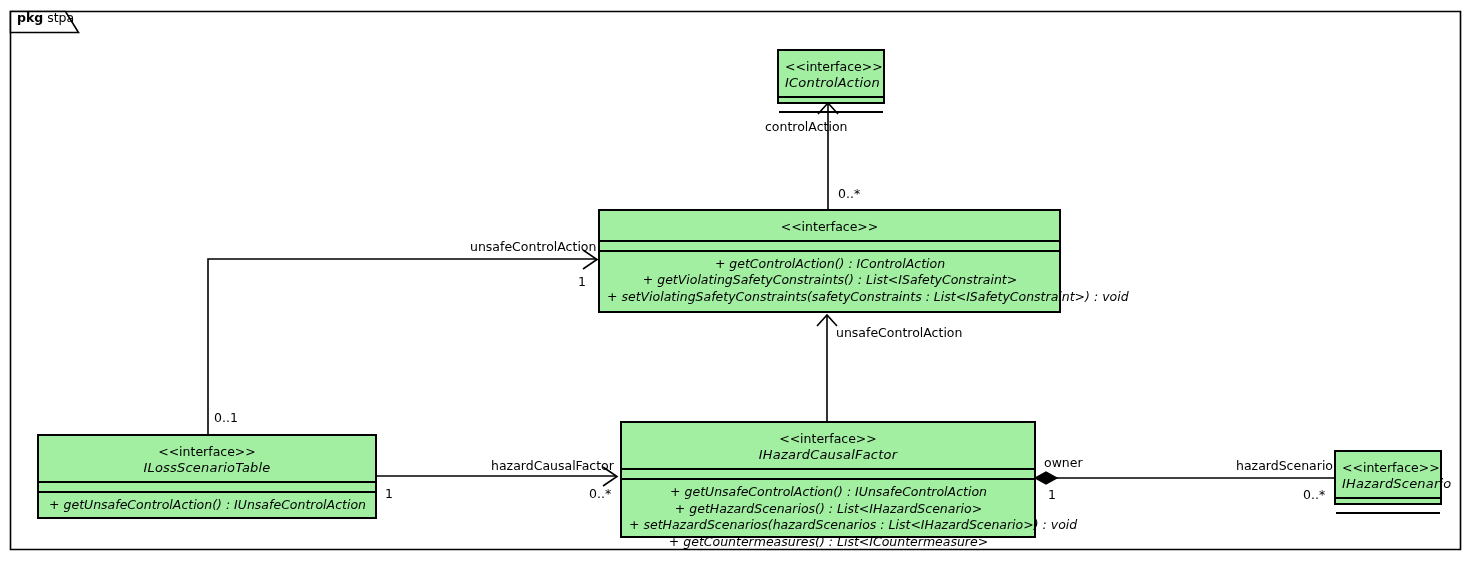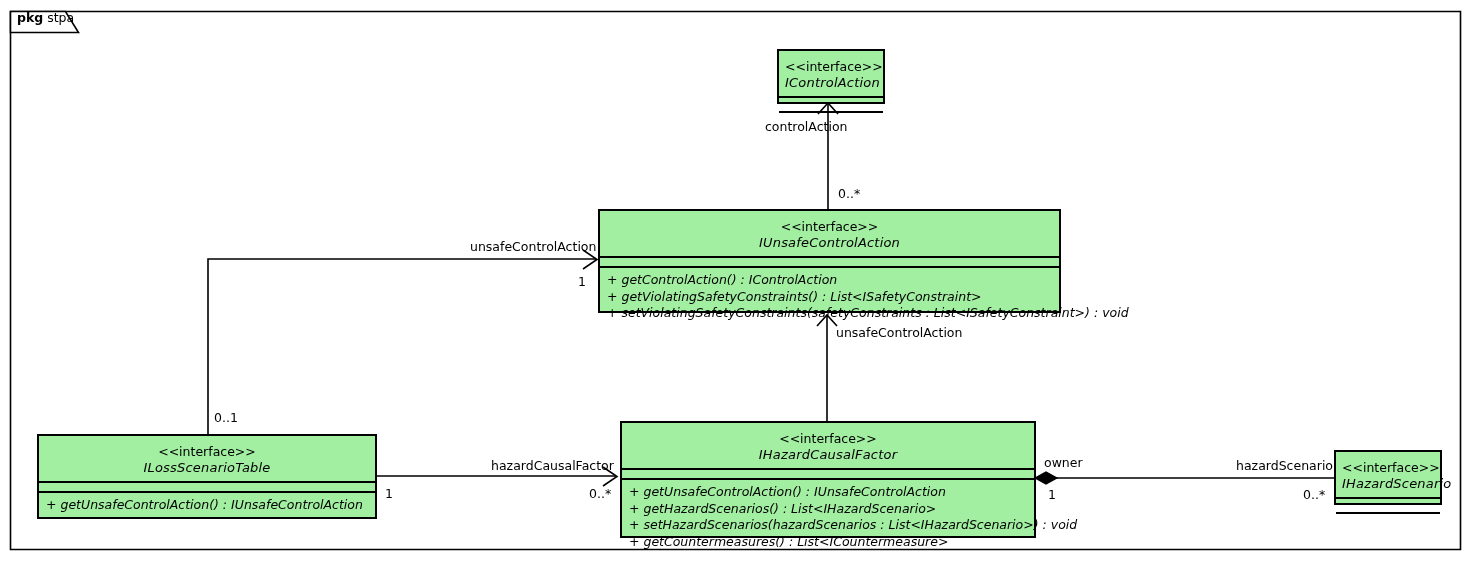--- a/index.html
+++ b/index.html
@@ -77,20 +77,21 @@
   .uml-ops.empty-tall {
     height: 13px;
     padding: 0;
   }
   .uml-op {
     font-size: 12.5px;
     font-style: italic;
     color: #000;
     white-space: nowrap;
     line-height: 1.33;
+    text-align: center;
   }
   .uml-op .vis {
     font-style: normal;
   }
   
   .edge-label {
     position: absolute;
     font-size: 12.5px;
     color: #000;
     white-space: nowrap;
@@ -152,21 +153,20 @@
     </div>
     <div class="uml-sep"></div>
     <div class="uml-attrs empty-tall"></div>
     <div class="uml-sep"></div>
     <div class="uml-ops empty-tall"></div>
   </div>
 
   <div class="uml-box" style="left:598px; top:209px; width:463px; height:104px;">
     <div class="uml-header">
       <div class="uml-stereotype">&lt;&lt;interface&gt;&gt;</div>
-      <div class="uml-name">IUnsafeControlAction</div>
     </div>
     <div class="uml-sep"></div>
     <div class="uml-attrs"></div>
     <div class="uml-sep"></div>
     <div class="uml-ops">
       <div class="uml-op"><span class="vis">+</span> getControlAction() : IControlAction</div>
       <div class="uml-op"><span class="vis">+</span> getViolatingSafetyConstraints() : List&lt;ISafetyConstraint&gt;</div>
       <div class="uml-op"><span class="vis">+</span> setViolatingSafetyConstraints(safetyConstraints : List&lt;ISafetyConstraint&gt;) : void</div>
     </div>
   </div>

